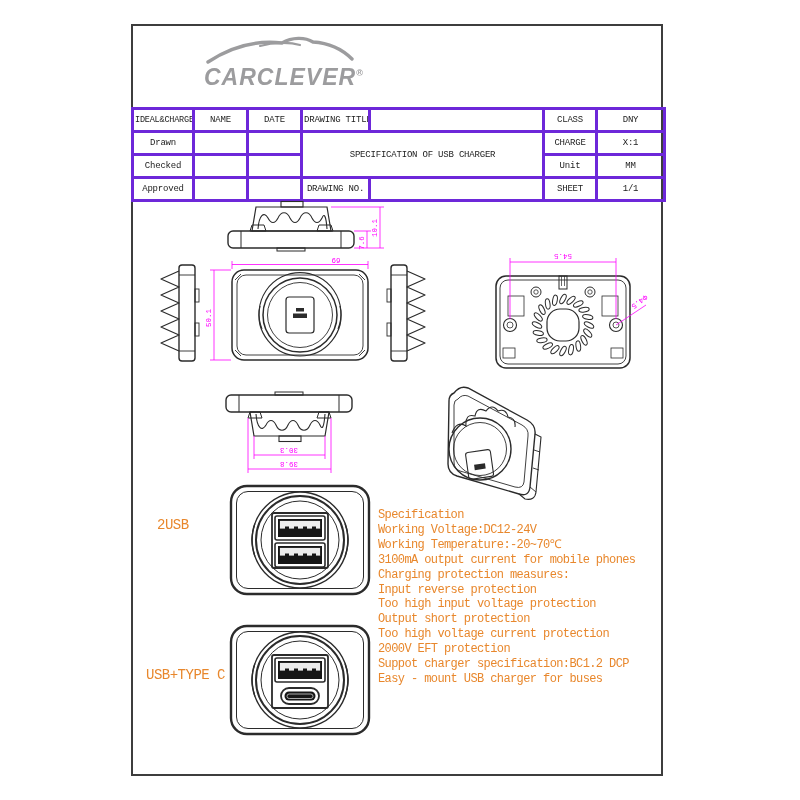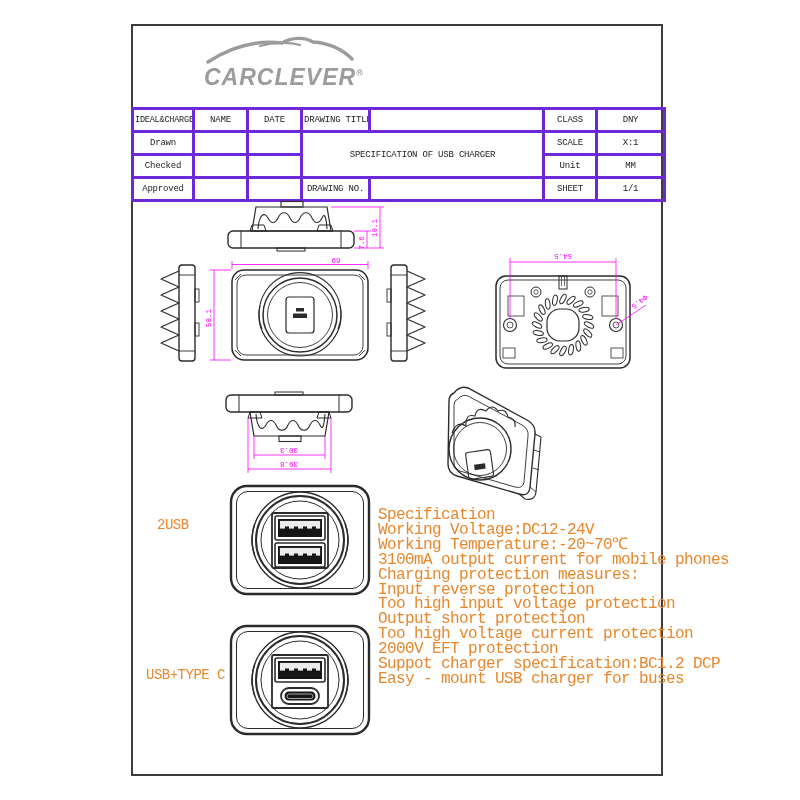--- a/index.html
+++ b/index.html
@@ -19,21 +19,21 @@
                   vertical-align:middle;font-size:9px;letter-spacing:-0.2px;white-space:nowrap;
                   overflow:hidden;}
   td.big-title{font-size:13.5px;letter-spacing:0.5px;}
   
   svg.drw{position:absolute;overflow:visible;}
   svg.drw .ln{stroke:#2b2b2b;fill:none;}
   svg.drw .dim{stroke:#ff00ff;fill:none;stroke-width:0.8;}
   svg.drw text{font-family:"Liberation Mono",monospace;fill:#ff00ff;font-size:7.5px;stroke:none;}
   
   .variant-label{position:absolute;color:#e8872c;font-size:14px;letter-spacing:-0.5px;white-space:nowrap;}
-  .spec{position:absolute;left:378px;top:508px;color:#e8872c;font-size:16px;
+  .spec{position:absolute;left:378px;top:508px;color:#e8872c;font-size:12px;
         letter-spacing:-0.6px;line-height:14.9px;white-space:nowrap;}
 </style>
 </head>
 <body>
 
 <div class="page">
   <div class="frame"></div>
 
   <div class="logo">
     <svg width="160" height="30" viewBox="0 0 160 30">
@@ -61,21 +61,21 @@
       <td>DRAWING TITLE</td>
       <td></td>
       <td>CLASS</td>
       <td>DNY</td>
     </tr>
     <tr>
       <td>Drawn</td>
       <td></td>
       <td></td>
       <td class="big-title" rowspan="2" colspan="2">SPECIFICATION OF USB CHARGER</td>
-      <td>SCALE</td>
+      <td>CHARGE</td>
       <td>X:1</td>
     </tr>
     <tr>
       <td>Checked</td>
       <td></td>
       <td></td>
       <td>Unit</td>
       <td>MM</td>
     </tr>
     <tr>

